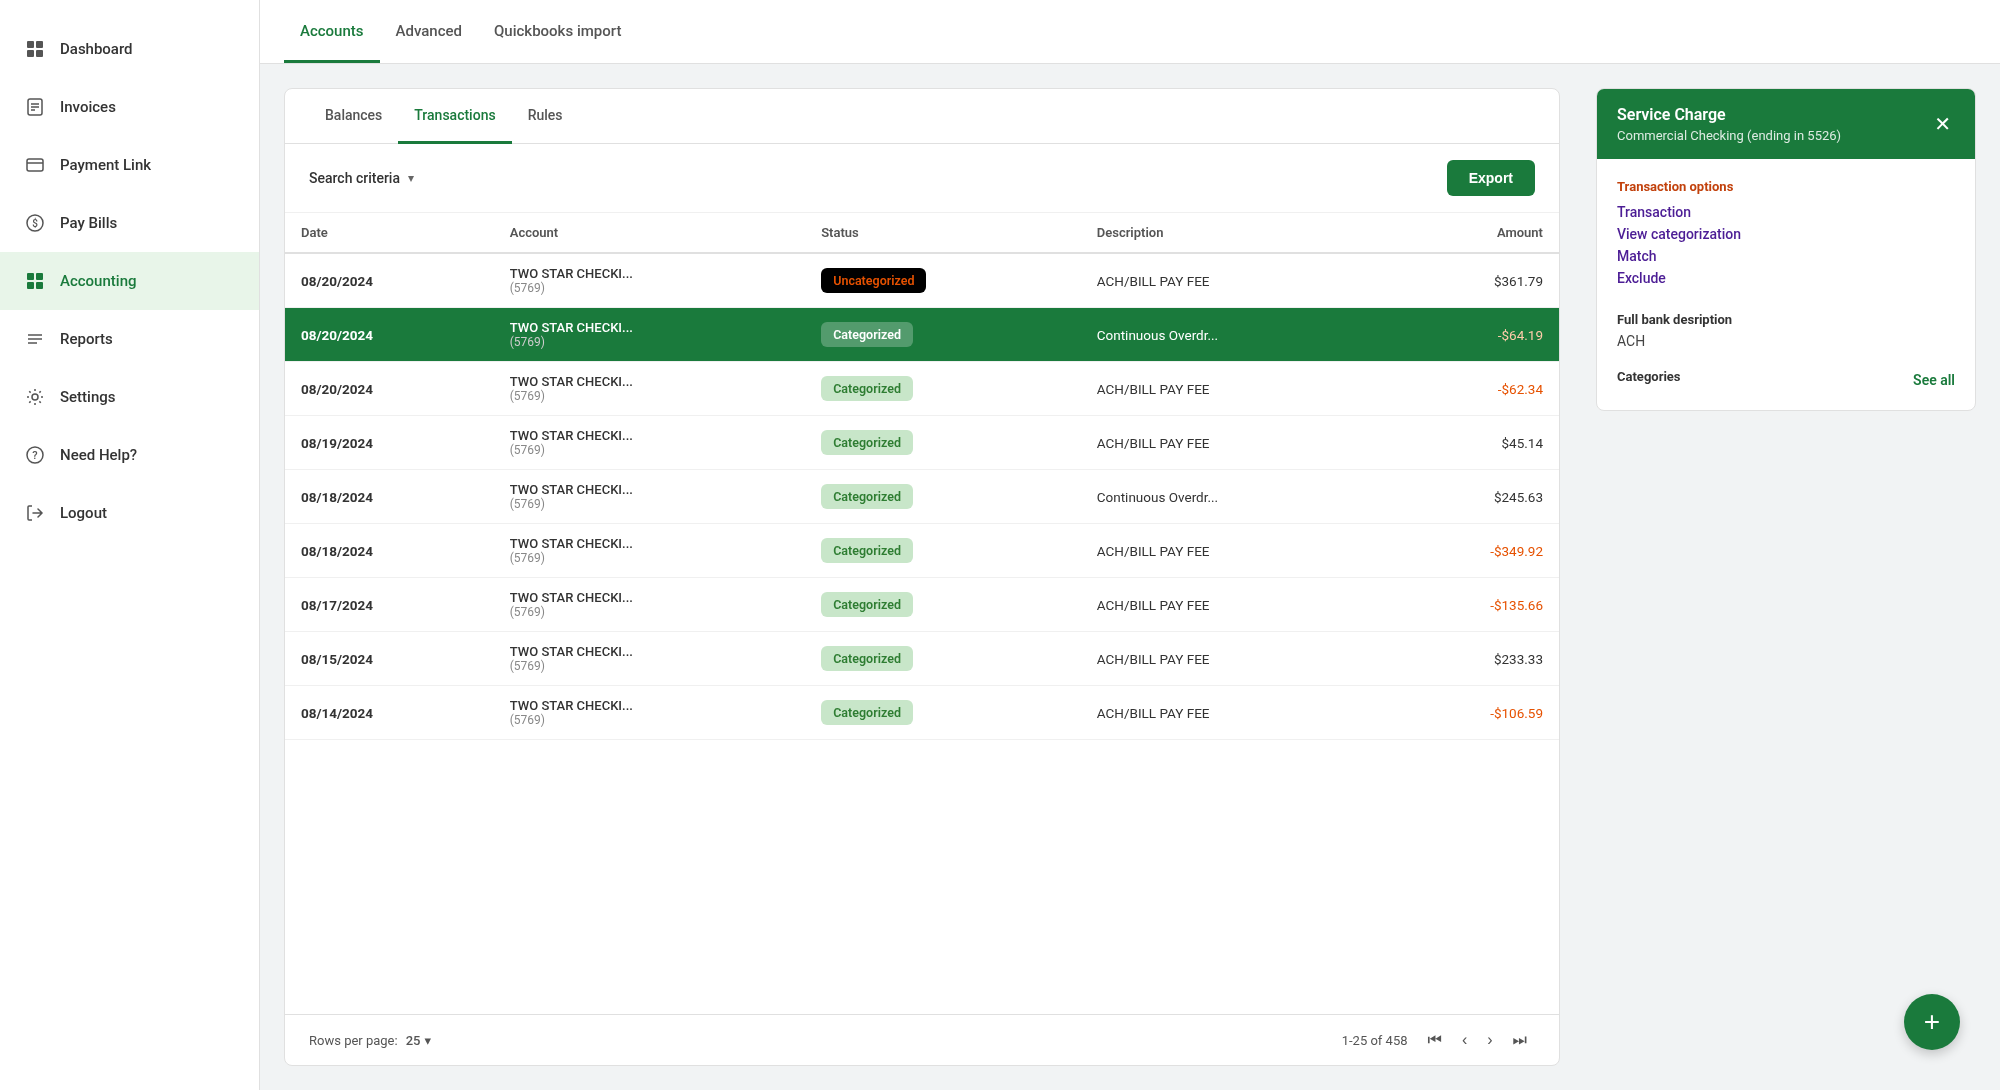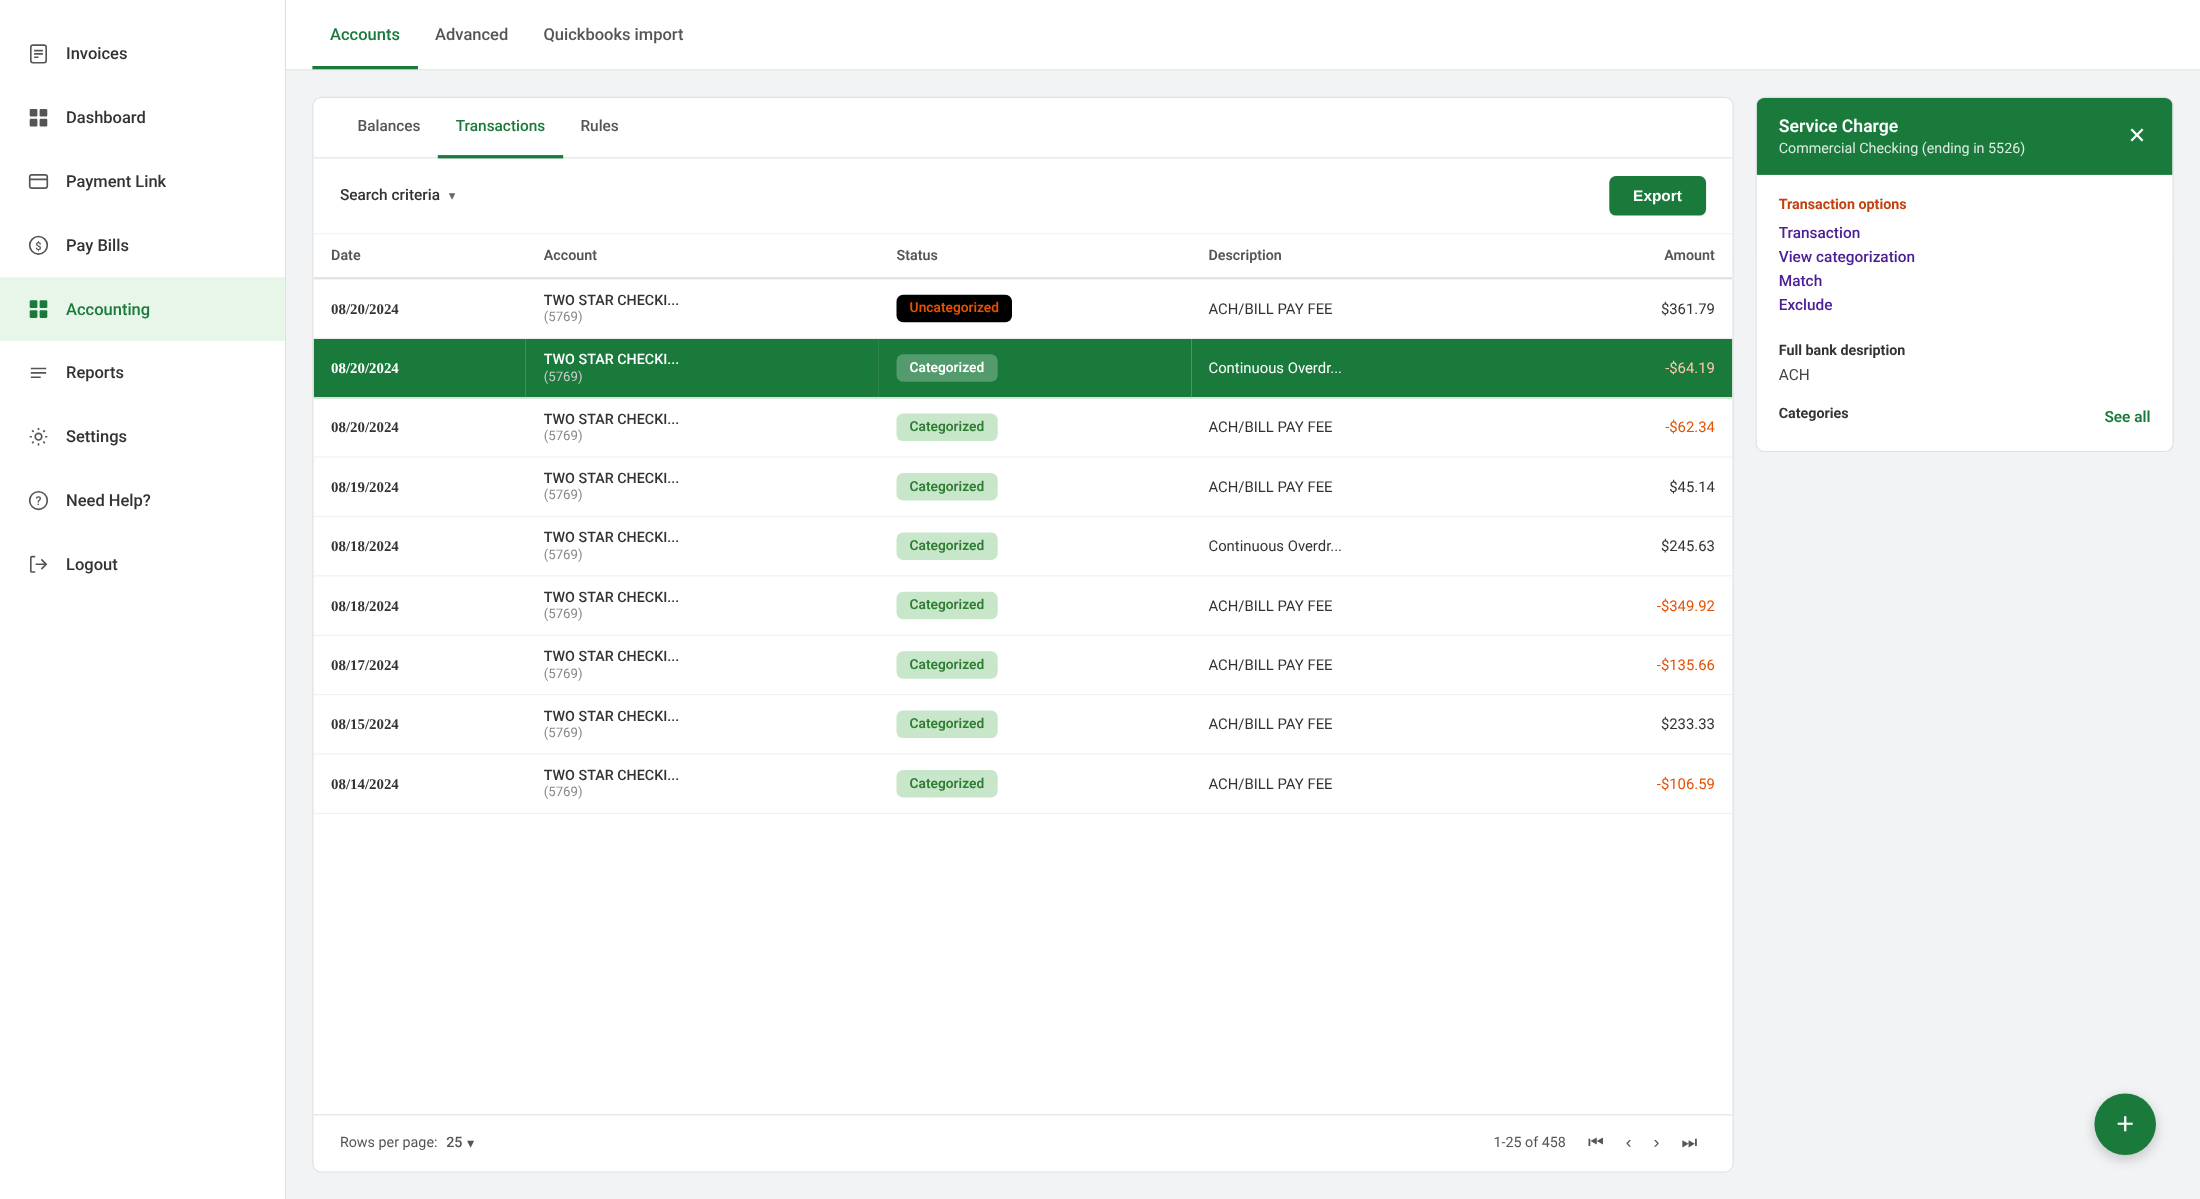--- a/index.html
+++ b/index.html
@@ -157,21 +157,21 @@
     tbody tr {
       border-bottom: 1px solid #f0f0f0;
     }
     tbody tr.selected-row { background: #1a7a3c; color: #fff; }
     tbody tr.selected-row td { color: #fff; }
     td {
       padding: 12px 16px;
       color: #333;
       vertical-align: middle;
     }
-    .date-cell { font-weight: 700; white-space: nowrap; font-family: Liberation Serif, serif; }
+    .date-cell { font-weight: 700; white-space: nowrap; }
     .account-cell { font-size: 13px; }
     .account-name { font-weight: 500; }
     .account-num { color: #888; font-size: 12px; }
     .selected-row .account-num { color: #ccc; }
     .status-badge {
       display: inline-block;
       padding: 5px 12px;
       border-radius: 6px;
       font-size: 12.5px;
       font-weight: 600;
@@ -239,20 +239,21 @@
     .side-panel {
       width: 380px;
       background: #fff;
       border-radius: 8px;
       border: 1px solid #e0e0e0;
       flex-shrink: 0;
       display: flex;
       flex-direction: column;
       overflow: hidden;
       align-self: flex-start;
+      margin-left: 16px;
     }
     .panel-header {
       background: #1a7a3c;
       color: #fff;
       padding: 16px 20px;
       display: flex;
       align-items: center;
       justify-content: space-between;
     }
     .panel-title {
@@ -337,38 +338,38 @@
     
     svg { display: block; }
   </style>
 </head>
 <body>
 
 <nav class="sidebar">
   <div class="sidebar-item">
     <span class="sidebar-icon">
       <svg width="20" height="20" viewBox="0 0 20 20" fill="none">
+        <rect x="2" y="2" width="7" height="7" rx="1" fill="#555"></rect>
+        <rect x="11" y="2" width="7" height="7" rx="1" fill="#555"></rect>
+        <rect x="2" y="11" width="7" height="7" rx="1" fill="#555"></rect>
+        <rect x="11" y="11" width="7" height="7" rx="1" fill="#555"></rect>
+      </svg>
+    </span>
+    <span>Dashboard</span>
+  </div>
+  <div class="sidebar-item">
+    <span class="sidebar-icon">
+      <svg width="20" height="20" viewBox="0 0 20 20" fill="none">
         <rect x="3" y="2" width="14" height="16" rx="2" stroke="#555" stroke-width="1.5"></rect>
         <line x1="6" y1="7" x2="14" y2="7" stroke="#555" stroke-width="1.5"></line>
         <line x1="6" y1="10" x2="14" y2="10" stroke="#555" stroke-width="1.5"></line>
         <line x1="6" y1="13" x2="10" y2="13" stroke="#555" stroke-width="1.5"></line>
       </svg>
     </span>
     <span>Invoices</span>
-  </div>
-  <div class="sidebar-item">
-    <span class="sidebar-icon">
-      <svg width="20" height="20" viewBox="0 0 20 20" fill="none">
-        <rect x="2" y="2" width="7" height="7" rx="1" fill="#555"></rect>
-        <rect x="11" y="2" width="7" height="7" rx="1" fill="#555"></rect>
-        <rect x="2" y="11" width="7" height="7" rx="1" fill="#555"></rect>
-        <rect x="11" y="11" width="7" height="7" rx="1" fill="#555"></rect>
-      </svg>
-    </span>
-    <span>Dashboard</span>
   </div>
   <div class="sidebar-item">
     <span class="sidebar-icon">
       <svg width="20" height="20" viewBox="0 0 20 20" fill="none">
         <rect x="2" y="4" width="16" height="12" rx="2" stroke="#555" stroke-width="1.5"></rect>
         <line x1="2" y1="8" x2="18" y2="8" stroke="#555" stroke-width="1.5"></line>
       </svg>
     </span>
     <span>Payment Link</span>
   </div>

